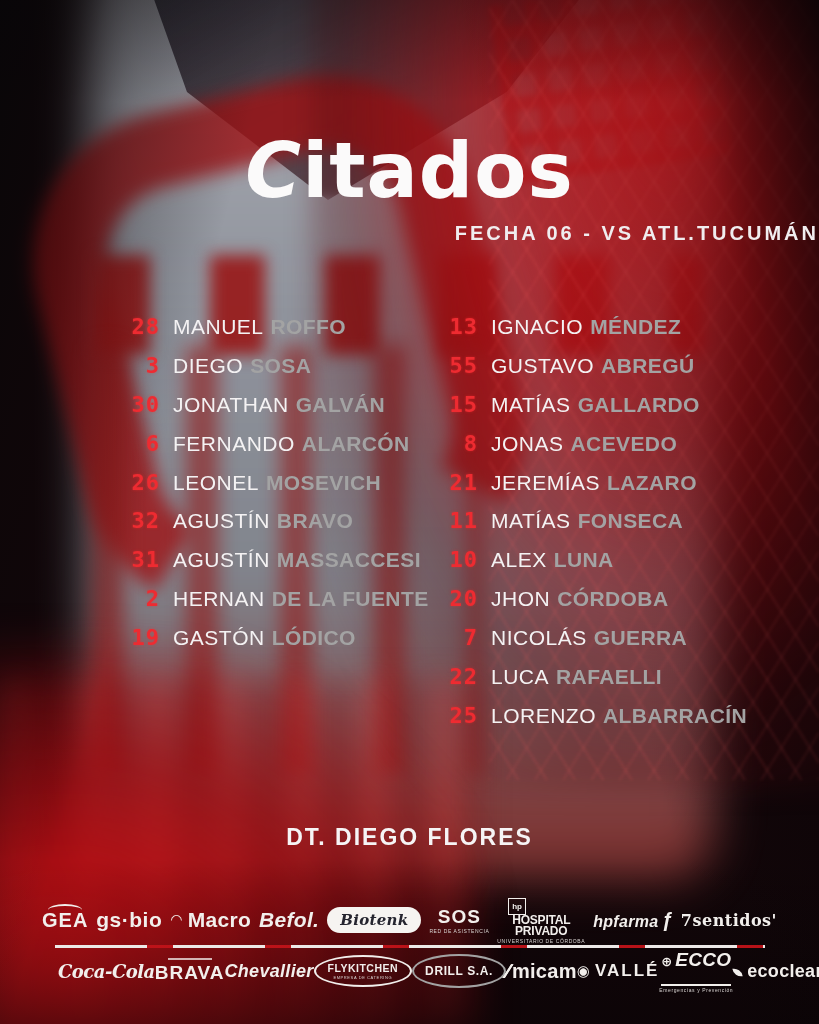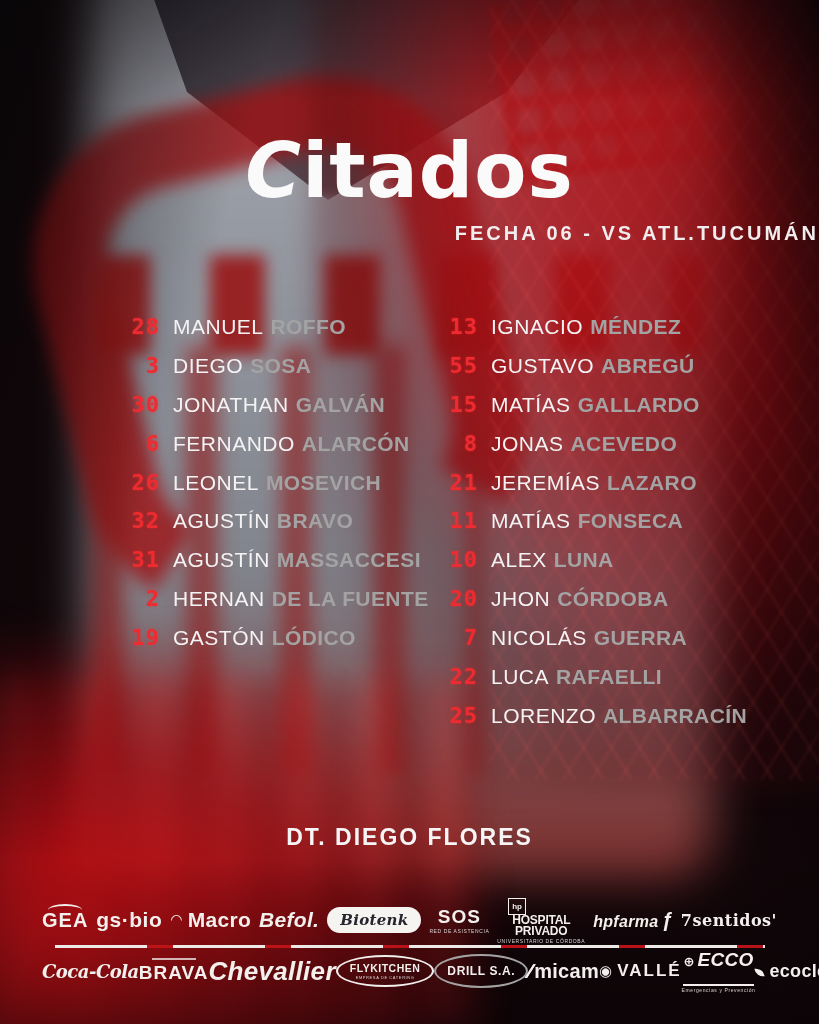--- a/index.html
+++ b/index.html
@@ -92,25 +92,25 @@
   .logo-hospital .logo-label{font-size:12px;line-height:11px;font-weight:900;white-space:normal;
     text-align:center;max-width:66px;letter-spacing:-.2px;}
   .logo-hospital .logo-label::before{content:"hp";float:left;border:1px solid #f2efec;font-size:8px;
     font-weight:700;padding:2px 3px;margin-right:4px;margin-top:1px;}
   .logo-hpfarma .logo-label{font-style:italic;font-weight:600;font-size:16px;}
   .logo-hpfarma .logo-label::after{content:"ƒ";font-weight:900;font-size:20px;margin-left:3px;}
   .logo-sentidos .logo-label{font-family:"DejaVu Serif","Liberation Serif",serif;font-size:16px;
     font-weight:600;letter-spacing:.5px;}
   
   .logo-coca .logo-label{font-family:"DejaVu Serif","Liberation Serif",serif;font-style:italic;
-    font-weight:700;font-size:18px;letter-spacing:-.5px;}
+    font-weight:700;font-size:18px;letter-spacing:-.5px;margin-left:16px;}
   .logo-brava .logo-label{font-weight:900;font-size:19px;letter-spacing:1px;}
   .logo-brava .logo-label::before{content:"";display:block;width:44px;height:2px;background:#f2efec;
     margin:0 auto 2px;opacity:.75;}
-  .logo-chevallier .logo-label{font-style:italic;font-weight:900;font-size:26px;}
+  .logo-chevallier .logo-label{font-style:italic;font-weight:900;font-size:18px;}
   .logo-fly{border:2px solid #f2efec;border-radius:50%;padding:5px 12px;}
   .logo-fly .logo-label{font-size:10.5px;font-weight:800;letter-spacing:.5px;}
   .logo-fly .logo-sub{font-size:4px;}
   .logo-drill{border:2px solid #a3a3a3;border-radius:50%;padding:8px 11px;}
   .logo-drill .logo-label{font-size:12px;font-weight:900;letter-spacing:.6px;}
   .logo-micam .logo-label{font-size:20px;font-weight:700;}
   .logo-micam .logo-label::before{content:"∕∕∕";letter-spacing:-3px;font-weight:900;margin-right:5px;}
   .logo-valle .logo-label{font-weight:800;font-size:17px;letter-spacing:2px;}
   .logo-valle .logo-label::before{content:"◉";margin-right:5px;font-size:15px;letter-spacing:0;}
   .logo-ecco .logo-label{font-style:italic;font-weight:900;font-size:19px;

